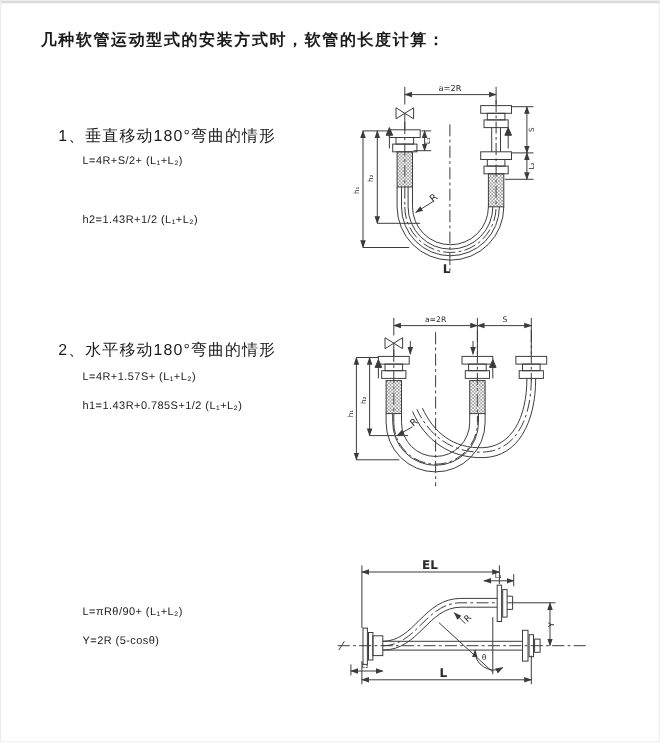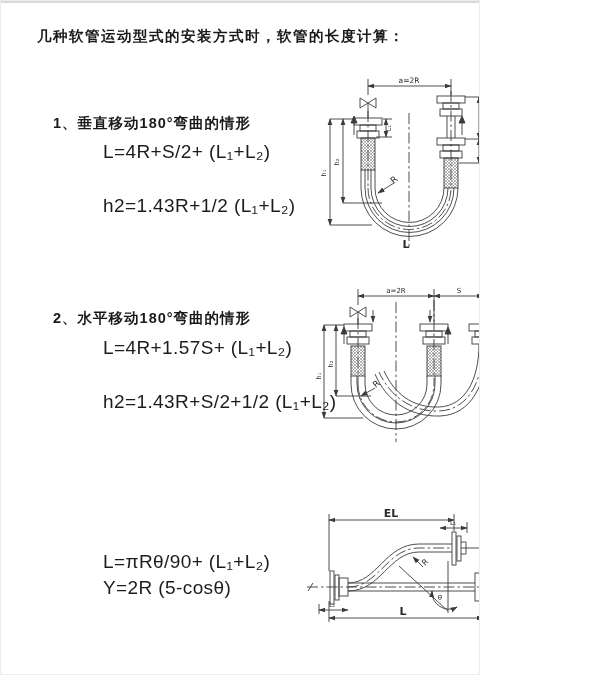--- a/index.html
+++ b/index.html
@@ -1,52 +1,52 @@
 <!DOCTYPE html>
 <html><head>
 <meta charset="utf-8">
 <style>
   html,body{margin:0;padding:0;background:#ffffff;}
   .page{
-    position:relative;width:480px;height:675px;background:#fff;overflow:hidden;
+    position:relative;width:600px;height:675px;background:#fff;overflow:hidden;
     font-family:"Liberation Sans","DejaVu Sans",sans-serif;color:#1e1e1e;
     border:1px solid #ececec;box-sizing:border-box;text-align:right;
   }
   .top-edge{position:absolute;left:0;top:0;width:600px;height:2px;background:#d9d9d9;}
   .title{
     position:absolute;left:36px;top:26px;font-size:14.5px;font-weight:700;
     letter-spacing:1.5px;color:#1a1a1a;white-space:nowrap;
   }
   .sec-heading{
-    position:absolute;font-size:14.5px;font-weight:700;letter-spacing:1px;
+    position:absolute;font-size:14.5px;font-weight:400;letter-spacing:1px;
     color:#1a1a1a;white-space:nowrap;
   }
   .formula{
-    position:absolute;font-size:19px;font-weight:400;letter-spacing:0.4px;
-    color:#1c1c1c;white-space:nowrap;margin-left:28px;
+    position:absolute;font-size:10px;font-weight:400;letter-spacing:0.4px;
+    color:#1c1c1c;white-space:nowrap;
   }
   svg.diag{position:absolute;}
   svg.diag text{font-family:"DejaVu Sans","Liberation Sans",sans-serif;fill:#2a2a2a;stroke:none;}
   .cl{stroke-dasharray:11 3 2.5 3;}
 </style>
 </head>
 <body>
 
 <div class="page">
   <div class="top-edge"></div>
 
   <div class="title">几种软管运动型式的安装方式时，软管的长度计算：</div>
 
   <div class="sec-heading" style="left:52px;top:113px">1、垂直移动180°弯曲的情形</div>
   <div class="formula" style="left:74px;top:140px">L=4R+S/2+ (L₁+L₂)</div>
   <div class="formula" style="left:74px;top:194px">h2=1.43R+1/2 (L₁+L₂)</div>
 
   <div class="sec-heading" style="left:52px;top:308px">2、水平移动180°弯曲的情形</div>
   <div class="formula" style="left:74px;top:336px">L=4R+1.57S+ (L₁+L₂)</div>
-  <div class="formula" style="left:74px;top:390px">h2=1.43R+S/2+1/2 (L₁+L₂)</div>
+  <div class="formula" style="left:74px;top:363px">h1=1.43R+0.785S+1/2 (L₁+L₂)</div>
 
   <div class="formula" style="left:74px;top:550px">L=πRθ/90+ (L₁+L₂)</div>
   <div class="formula" style="left:74px;top:576px">Y=2R (5-cosθ)</div>
 
   <svg class="diag" style="left:313px;top:72px;width:280px;height:185px" viewBox="0 0 280 185">
     <defs>
       <marker id="ar1" viewBox="0 0 10 10" refX="9" refY="5" markerWidth="8" markerHeight="8" orient="auto-start-reverse">
         <path d="M0,1.5 L10,5 L0,8.5 z" fill="#3b3b3b"></path>
       </marker>
       <pattern id="br1" width="3" height="3" patternUnits="userSpaceOnUse">

